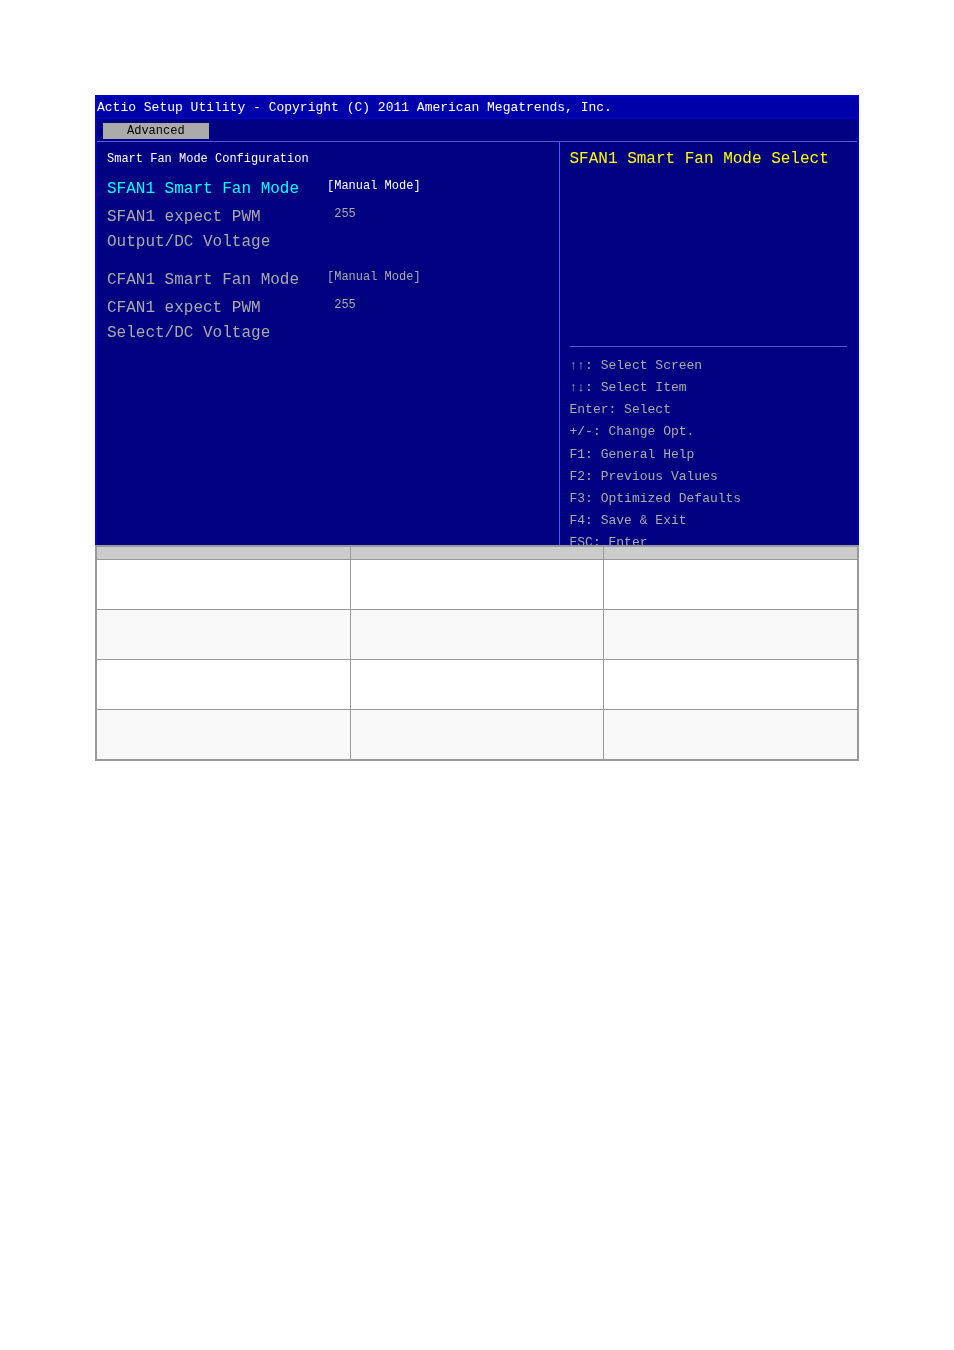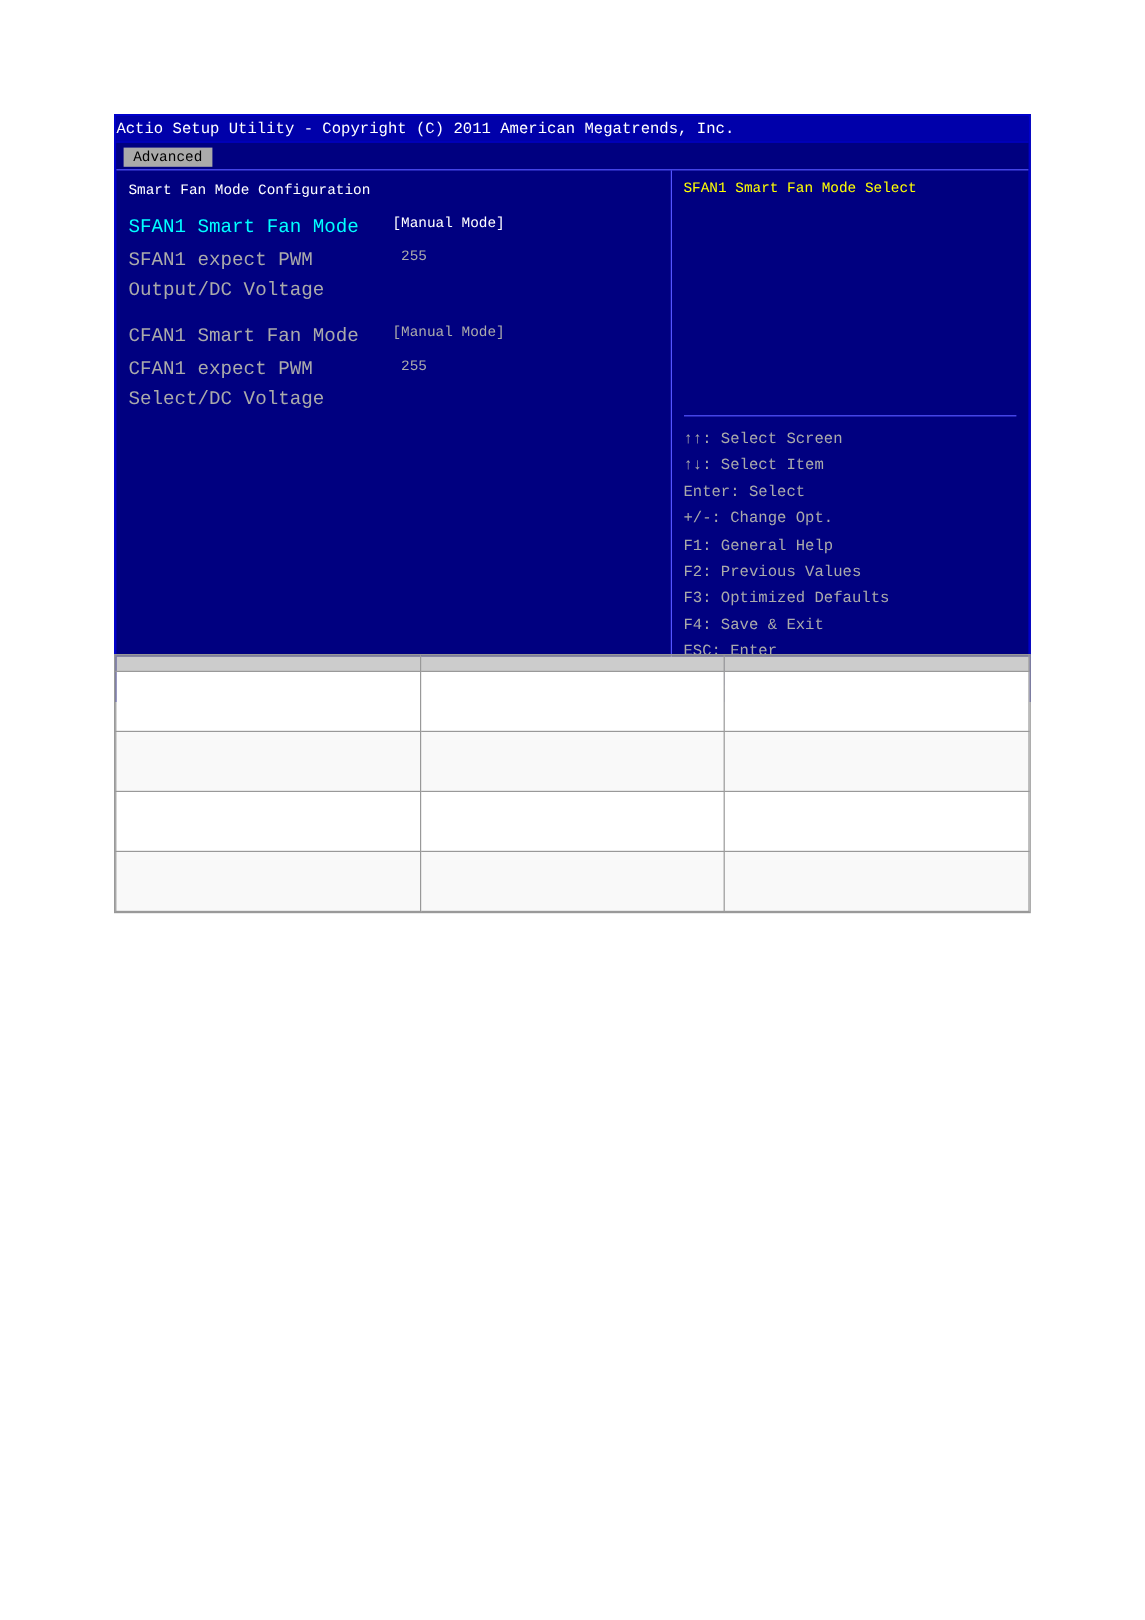--- a/index.html
+++ b/index.html
@@ -34,21 +34,21 @@
       background: #000080;
       padding: 2px 6px;
       border-bottom: 1px solid #5555ff;
     }
 
     .bios-tab {
       display: inline-block;
       background: #aaaaaa;
       color: #000000;
       font-size: 12px;
-      padding: 1px 8px;
+      padding: 1px 24px;
       font-family: 'Courier New', Courier, monospace;
     }
 
     
     .bios-content {
       display: flex;
       min-height: 420px;
       gap: 14px;
     }
 
@@ -99,21 +99,21 @@
     .bios-right {
       width: 40%;
       border-left: 1px solid #5555ff;
       padding: 8px 10px;
       display: flex;
       flex-direction: column;
     }
 
     .bios-help-text {
       color: #ffff00;
-      font-size: 12px;
+      font-size: 16px;
       margin-bottom: auto;
     }
 
     .bios-help-divider {
       border-top: 1px solid #5555ff;
       margin: 8px 0;
     }
 
     .bios-keys {
       color: #aaaaaa;

